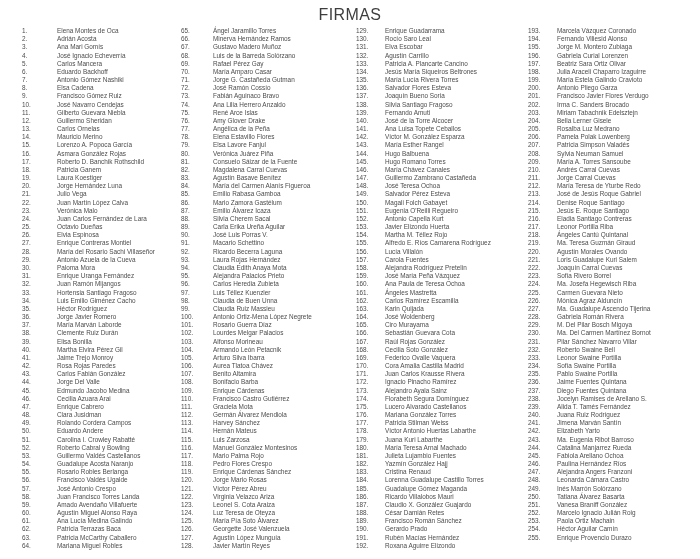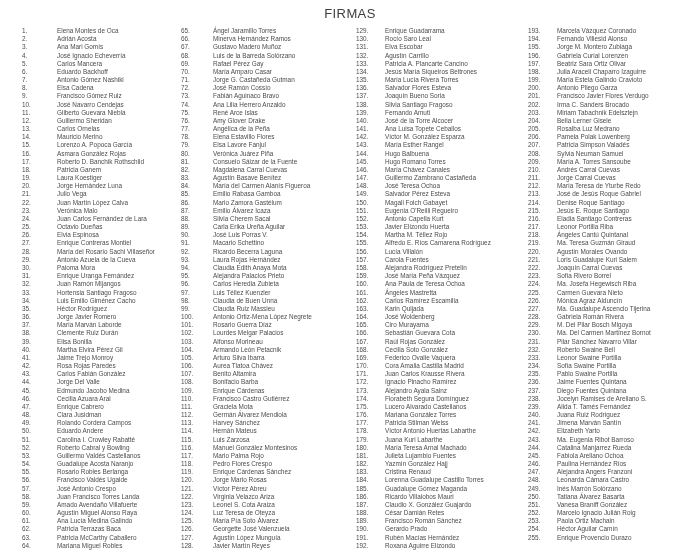--- a/index.html
+++ b/index.html
@@ -3,21 +3,21 @@
 <meta charset="utf-8">
 <style>
   html,body{margin:0;padding:0;}
   body{
     width:700px;height:559px;background:#ffffff;position:relative;overflow:hidden;
     font-family:"Liberation Sans", sans-serif;color:#4c4c4c;
     -webkit-font-smoothing:antialiased;
   }
   .title{
     position:absolute;top:6px;left:0;width:700px;text-align:center;
-    font-size:13px;letter-spacing:.4px;color:#3e3e3e;
+    font-size:16px;letter-spacing:.4px;color:#3e3e3e;
   }
   .col{position:absolute;top:27px;}
   .row{height:8.18px;line-height:8.3px;font-size:6.4px;white-space:nowrap;}
   .num{display:inline-block;vertical-align:top;}
   #col-0{left:22px;}  #col-0 .num{width:35px;}
   #col-1{left:181px;} #col-1 .num{width:32px;}
   #col-2{left:356px;} #col-2 .num{width:29px;}
   #col-3{left:528px;} #col-3 .num{width:29px;}
 </style>
 </head>

